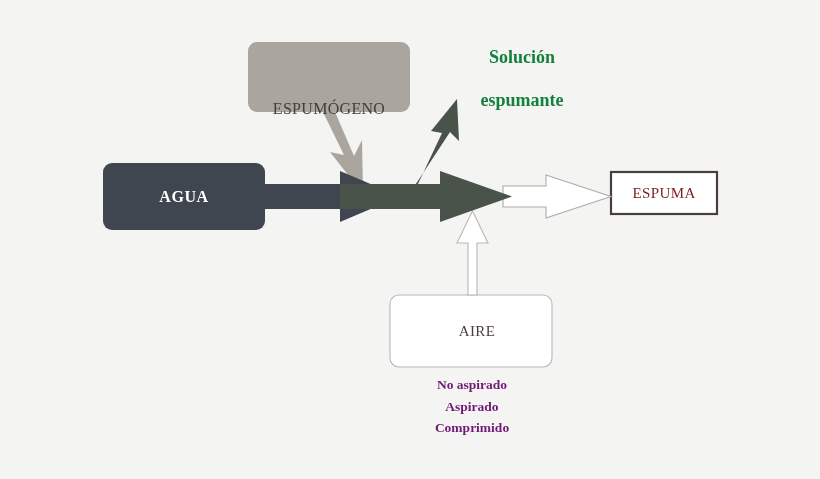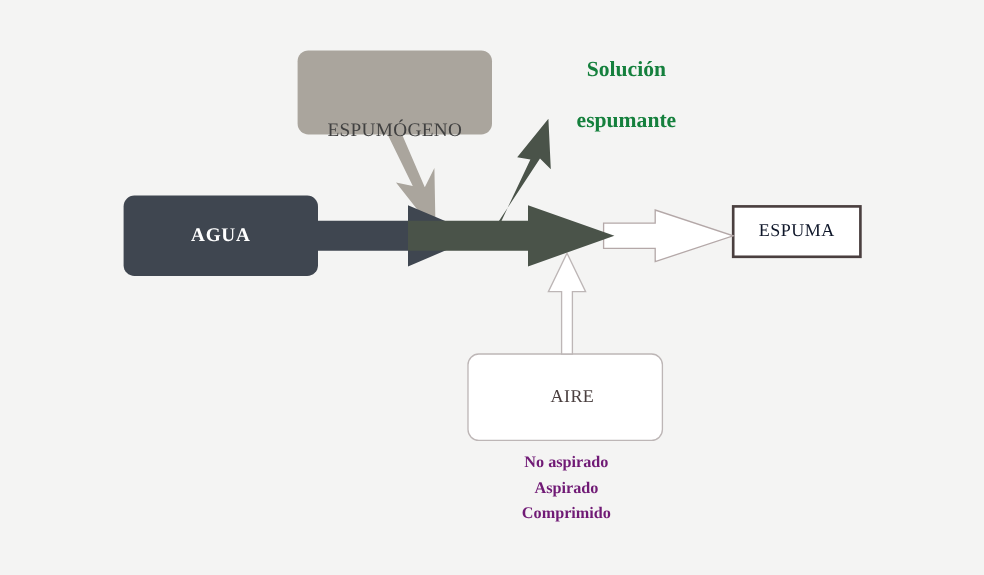--- a/index.html
+++ b/index.html
@@ -58,21 +58,21 @@
     font-weight: normal;
     letter-spacing: 0.3px;
     margin-top: 32px;
   }
   
   #label-espuma {
     left: 611px;
     top: 172px;
     width: 106px;
     height: 42px;
-    color: #0f172a;
+    color: #7f1d1d;
     font-size: 15px;
     font-weight: normal;
     letter-spacing: 0.4px;
   }
   
   #label-aire {
     left: 390px;
     top: 295px;
     width: 174px;
     height: 72px;

